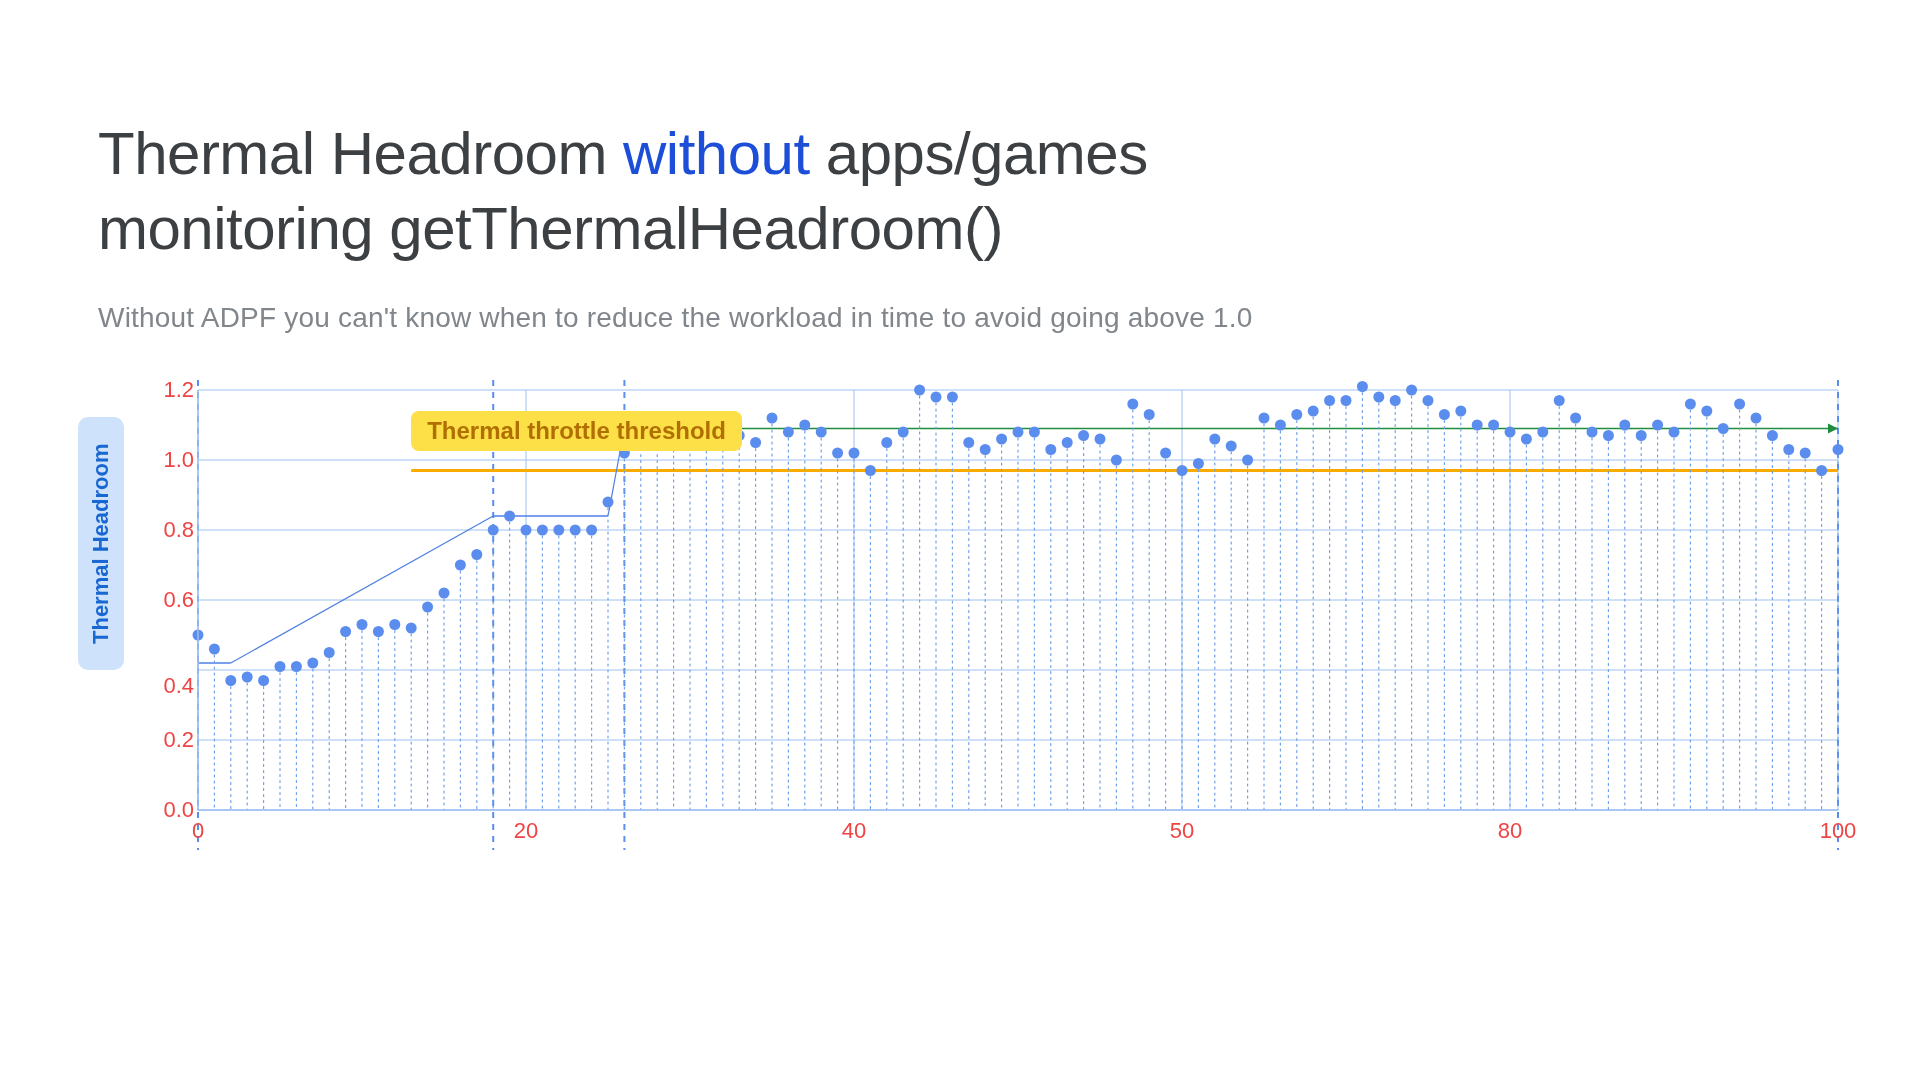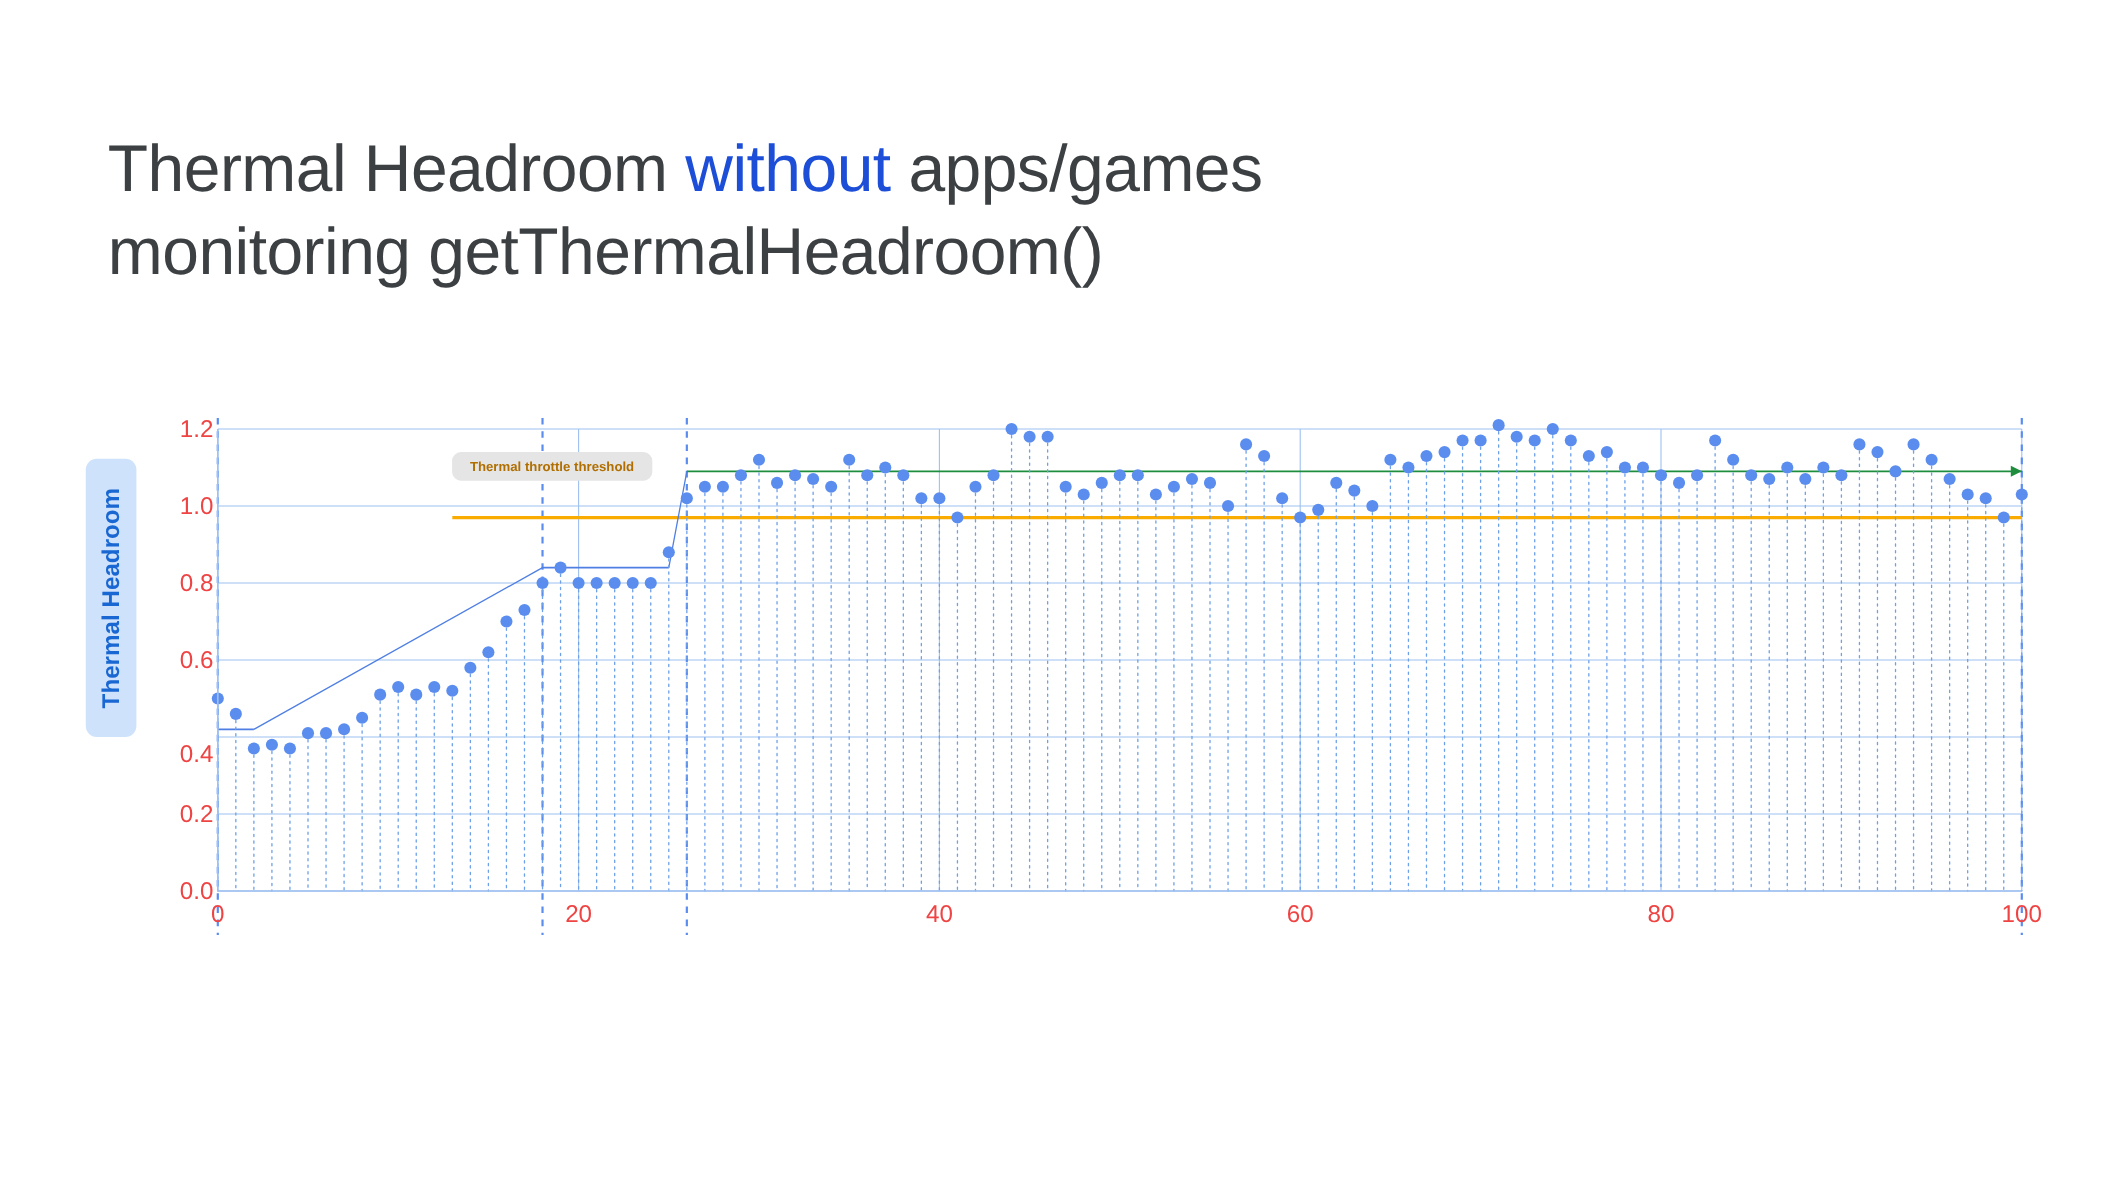--- a/index.html
+++ b/index.html
@@ -60,24 +60,24 @@
     transform: rotate(-90deg);
     transform-origin: left top;
   }
   .xlabel-pill {
     left: 50%;
     transform: translateX(-50%);
     bottom: -50px;
   }
   .threshold-label {
     position: absolute;
-    background: #e5e5e5;
+    background: #fde047;
     color: #b06f00;
     font-weight: 700;
-    font-size: 12px;
+    font-size: 24px;
     border-radius: 8px;
     padding: 6px 16px;
   }
   .plot {
     position: absolute;
     left: 100px;
     top: 20px;
     width: 1640px;
     height: 420px;
   }
@@ -103,20 +103,21 @@
 </style>
 </head>
 <body>
 
 <div class="slide">
 
   <div class="title">
     <span>Thermal Headroom </span><span class="accent">without</span><span id="title-suffix"> apps/games<br>monitoring getThermalHeadroom()</span>
   </div>
 
+  <div class="subtitle">Without ADPF you can't know when to reduce the workload in time to avoid going above 1.0</div>
 
   <div class="chart-wrap">
 
     <div class="ylabel-pill">Thermal Headroom</div>
 
     <div class="plot">
       <svg id="plot-svg" width="1640" height="420" viewBox="0 0 1640 420" style="overflow:visible">
           <line x1="0" x2="1640" y1="420" y2="420" stroke="#9ec1ef" stroke-width="1"></line>
           <line x1="0" x2="1640" y1="350" y2="350" stroke="#9ec1ef" stroke-width="1"></line>
           <line x1="0" x2="1640" y1="280" y2="280" stroke="#9ec1ef" stroke-width="1"></line>
@@ -354,21 +355,21 @@
         <div class="ytick" style="top: 316px;">0.4</div>
         <div class="ytick" style="top: 230px;">0.6</div>
         <div class="ytick" style="top: 160px;">0.8</div>
         <div class="ytick" style="top: 90px;">1.0</div>
         <div class="ytick" style="top: 20px;">1.2</div>
       </div>
     <div id="xticks-holder">
         <div class="xtick" style="left: 100px;">0</div>
         <div class="xtick" style="left: 428px;">20</div>
         <div class="xtick" style="left: 756px;">40</div>
-        <div class="xtick" style="left: 1084px;">60</div>
+        <div class="xtick" style="left: 1084px;">50</div>
         <div class="xtick" style="left: 1412px;">80</div>
         <div class="xtick" style="left: 1740px;">100</div>
       </div>
 
     <div class="threshold-label" id="threshold-label" style="top: 40.5px; left: 313.2px;">Thermal throttle threshold</div>
 
   </div>
 
 
 </div>

